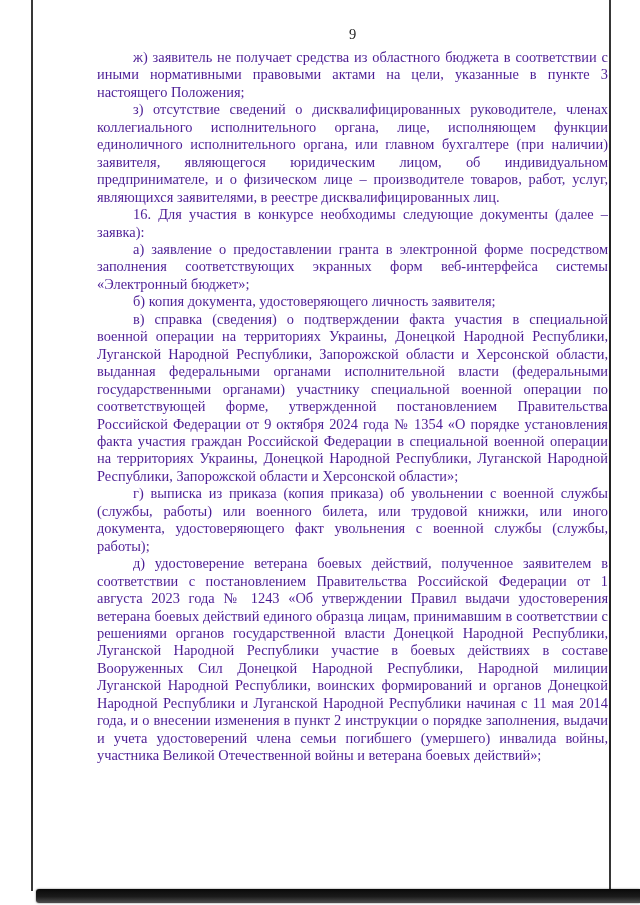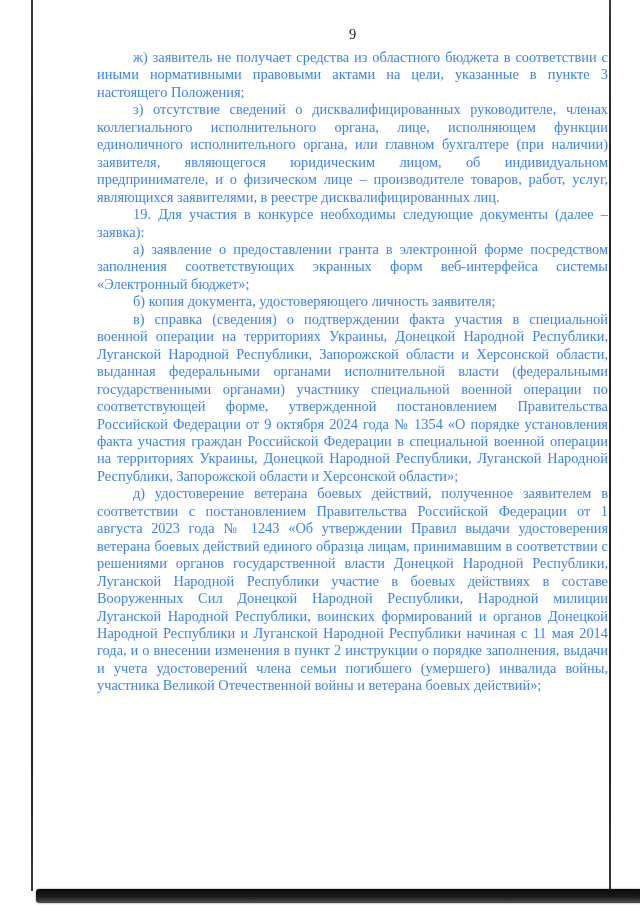--- a/index.html
+++ b/index.html
@@ -35,21 +35,21 @@
   }
 
   .content {
     position: absolute;
     top: 49px;
     left: 97px;
     width: 511px;
     font-size: 14.4px;
     line-height: 17.45px;
     text-align: justify;
-    color: #3b82f6;
+    color: #4c1d95;
   }
   .content p {
     margin: 0;
     padding: 0;
     text-indent: 36px;
   }
 
   .bottom-bar {
     position: absolute;
     left: 36px;
@@ -67,22 +67,23 @@
 <div class="page">
 
   <div class="rule left"></div>
   <div class="rule right"></div>
 
   <div class="page-number">9</div>
 
   <div class="content">
     <p>ж) заявитель не получает средства из областного бюджета в соответствии с иными нормативными правовыми актами на цели, указанные в пункте 3 настоящего Положения;</p>
     <p>з) отсутствие сведений о дисквалифицированных руководителе, членах коллегиального исполнительного органа, лице, исполняющем функции единоличного исполнительного органа, или главном бухгалтере (при наличии) заявителя, являющегося юридическим лицом, об индивидуальном предпринимателе, и о физическом лице – производителе товаров, работ, услуг, являющихся заявителями, в реестре дисквалифицированных лиц.</p>
-    <p>19. Для участия в конкурсе необходимы следующие документы (далее – заявка):</p>
+    <p>16. Для участия в конкурсе необходимы следующие документы (далее – заявка):</p>
     <p>а) заявление о предоставлении гранта в электронной форме посредством заполнения соответствующих экранных форм веб-интерфейса системы «Электронный бюджет»;</p>
     <p>б) копия документа, удостоверяющего личность заявителя;</p>
     <p>в) справка (сведения) о подтверждении факта участия в специальной военной операции на территориях Украины, Донецкой Народной Республики, Луганской Народной Республики, Запорожской области и Херсонской области, выданная федеральными органами исполнительной власти (федеральными государственными органами) участнику специальной военной операции по соответствующей форме, утвержденной постановлением Правительства Российской Федерации от 9 октября 2024 года № 1354 «О порядке установления факта участия граждан Российской Федерации в специальной военной операции на территориях Украины, Донецкой Народной Республики, Луганской Народной Республики, Запорожской области и Херсонской области»;</p>
+    <p>г) выписка из приказа (копия приказа) об увольнении с военной службы (службы, работы) или военного билета, или трудовой книжки, или иного документа, удостоверяющего факт увольнения с военной службы (службы, работы);</p>
     <p>д) удостоверение ветерана боевых действий, полученное заявителем в соответствии с постановлением Правительства Российской Федерации от 1 августа 2023 года № 1243 «Об утверждении Правил выдачи удостоверения ветерана боевых действий единого образца лицам, принимавшим в соответствии с решениями органов государственной власти Донецкой Народной Республики, Луганской Народной Республики участие в боевых действиях в составе Вооруженных Сил Донецкой Народной Республики, Народной милиции Луганской Народной Республики, воинских формирований и органов Донецкой Народной Республики и Луганской Народной Республики начиная с 11 мая 2014 года, и о внесении изменения в пункт 2 инструкции о порядке заполнения, выдачи и учета удостоверений члена семьи погибшего (умершего) инвалида войны, участника Великой Отечественной войны и ветерана боевых действий»;</p>
   </div>
 
   <div class="bottom-bar"></div>
 
 </div>
 
 </body></html>

